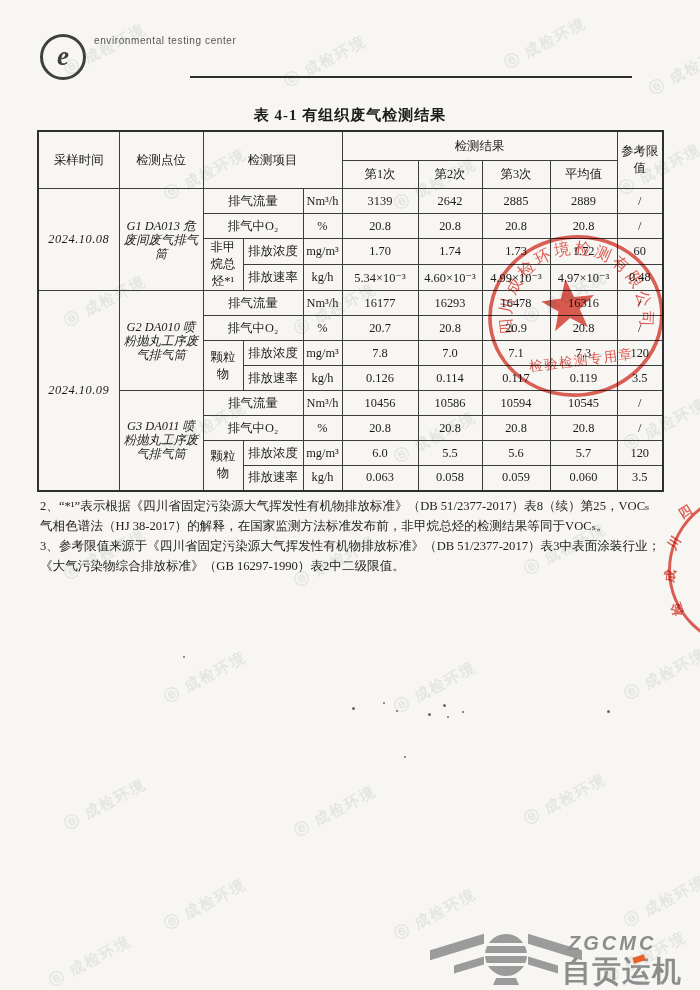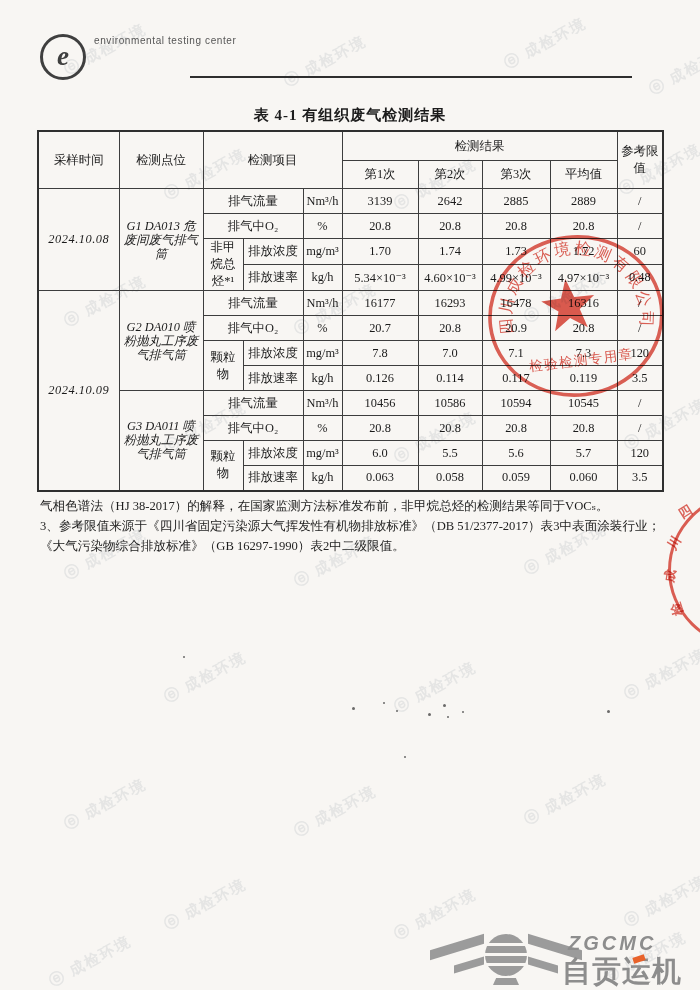--- a/index.html
+++ b/index.html
@@ -255,20 +255,21 @@
         <td>0.063</td>
         <td>0.058</td>
         <td>0.059</td>
         <td>0.060</td>
         <td>3.5</td>
       </tr>
     </tbody>
   </table>
 
   <div class="notes">
+    <div>2、“*¹”表示根据《四川省固定污染源大气挥发性有机物排放标准》（DB 51/2377-2017）表8（续）第25，VOCₛ</div>
     <div>气相色谱法（HJ 38-2017）的解释，在国家监测方法标准发布前，非甲烷总烃的检测结果等同于VOCₛ。</div>
     <div>3、参考限值来源于《四川省固定污染源大气挥发性有机物排放标准》（DB 51/2377-2017）表3中表面涂装行业；</div>
     <div>《大气污染物综合排放标准》（GB 16297-1990）表2中二级限值。</div>
   </div>
 
   <svg class="seal" viewBox="0 0 184 170">
     <ellipse cx="92" cy="84" rx="86" ry="79" fill="none" stroke="#d52b1e" stroke-width="3.6" opacity="0.85"></ellipse>
     <polygon points="86,46 92.6,64.9 112.6,65.4 96.7,77.5 102.5,96.7 86,85.2 69.5,96.7 75.3,77.5 59.4,65.4 79.4,64.9" fill="#d52b1e" opacity="0.88"></polygon>
     <defs>
       <path id="sealArc" d="M 28,98 A 65,65 0 1 1 156,98" fill="none"></path>

